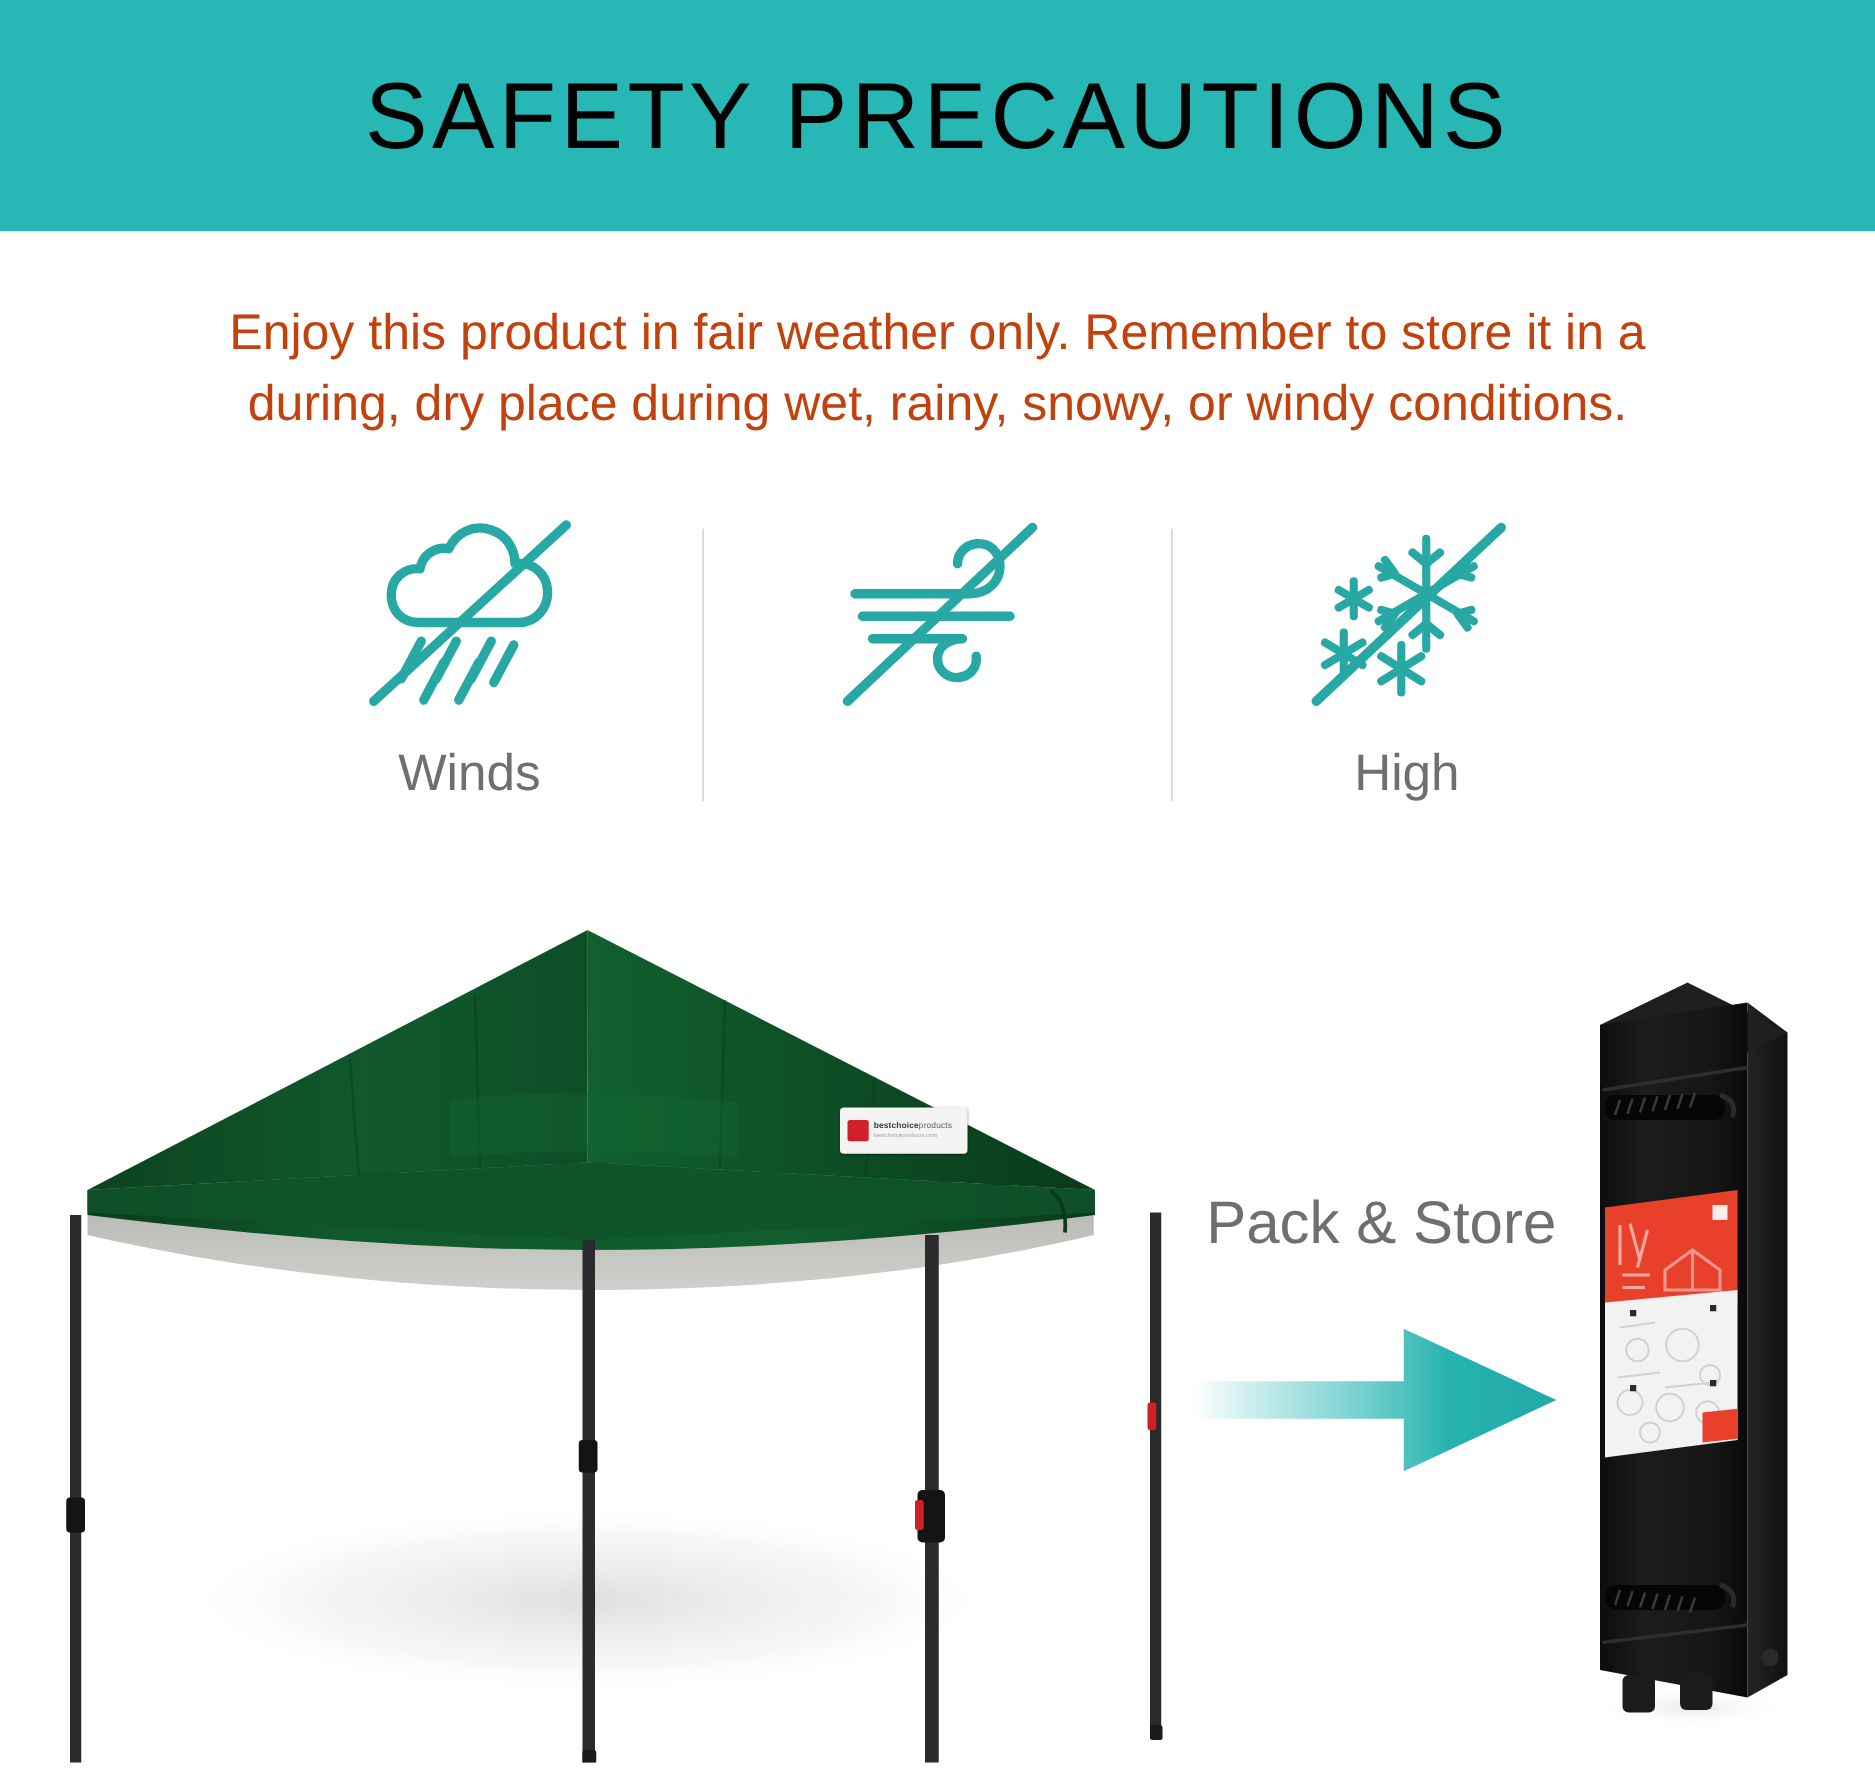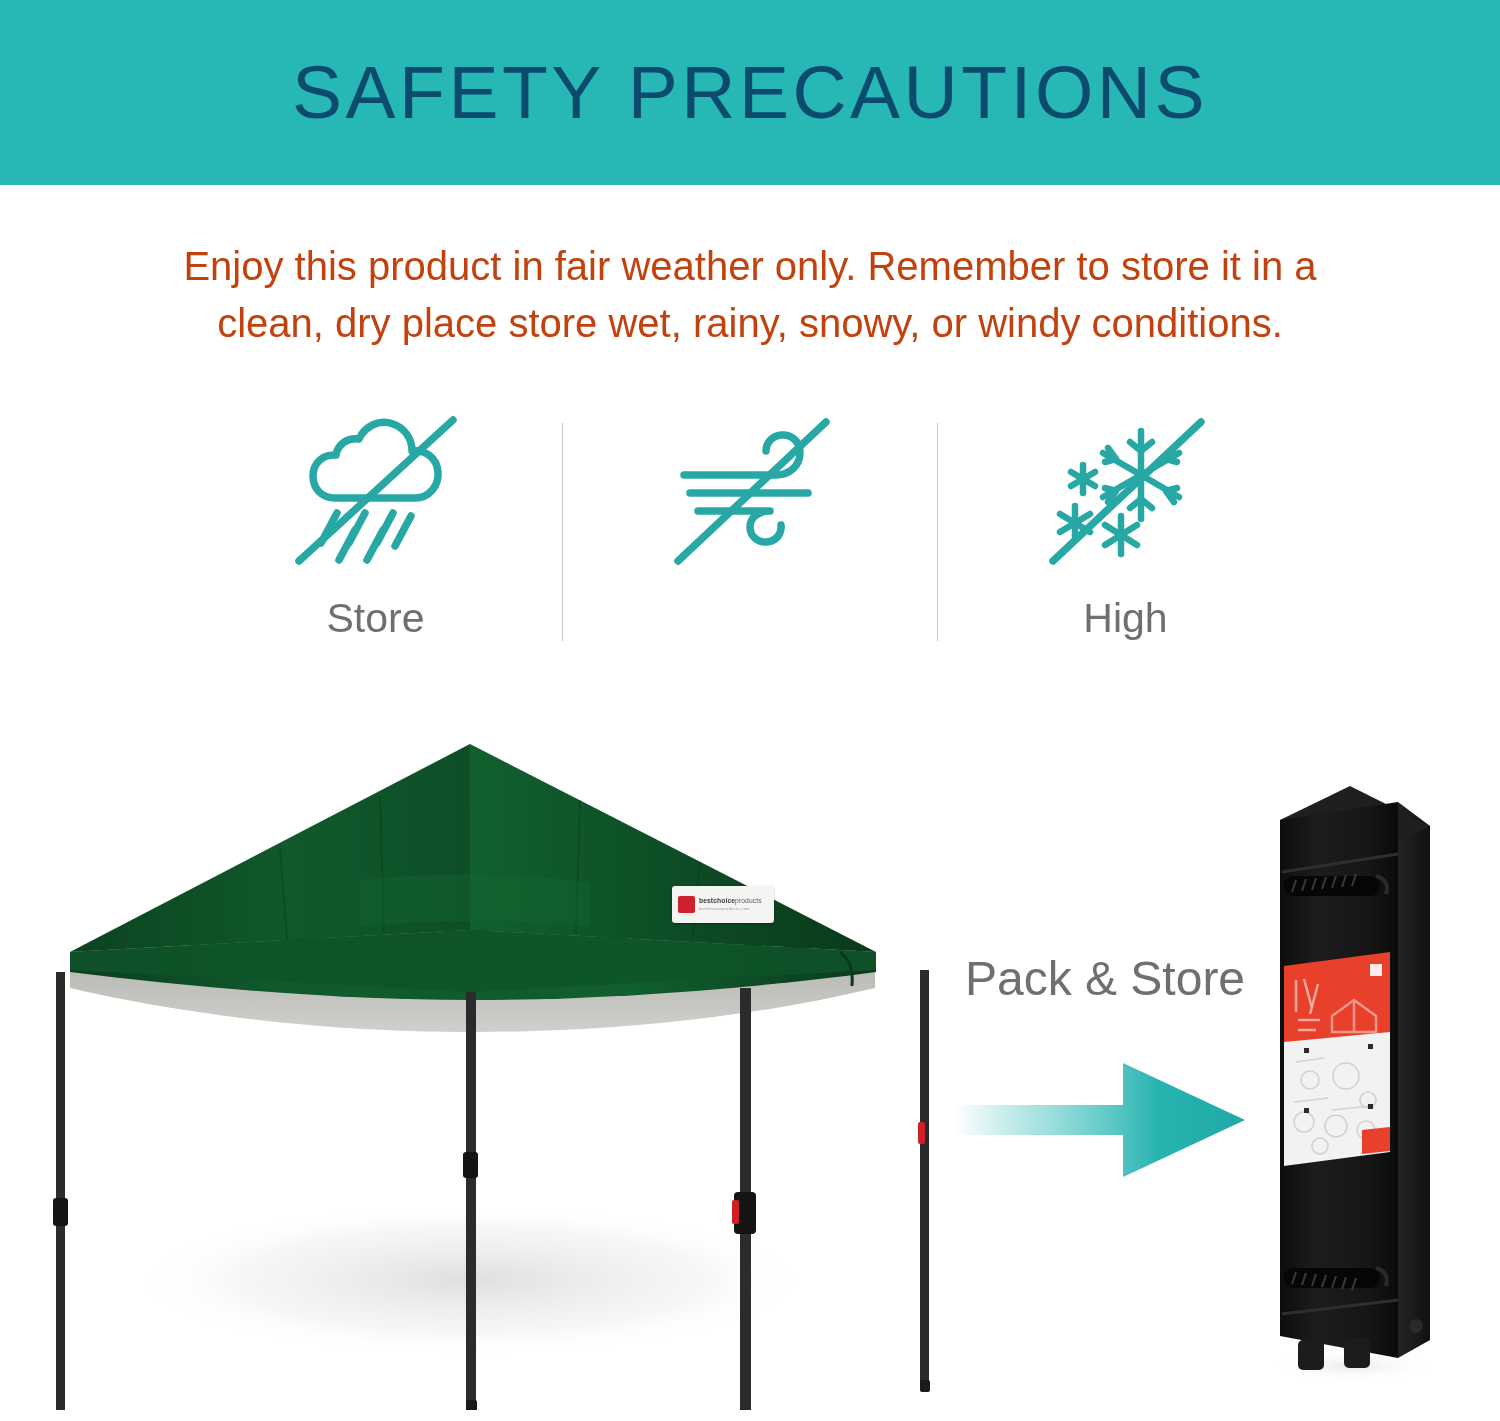--- a/index.html
+++ b/index.html
@@ -25,21 +25,21 @@
     position: absolute;
     left: 0; top: 0;
     width: 1500px;
     height: 185px;
     background: #27b7b4;
     display: flex;
     align-items: center;
     justify-content: center;
   }
   .header-title {
-    color: #0c4a6e;
+    color: #000000;
     font-size: 75px;
     font-weight: 400;
     letter-spacing: 3.5px;
     line-height: 1;
     font-family: "Liberation Sans", sans-serif;
     white-space: nowrap;
   }
 
   
   .intro {
@@ -185,21 +185,21 @@
 <body>
 
 <div class="page">
 
   <div class="header-banner">
     <div class="header-title">SAFETY PRECAUTIONS</div>
   </div>
 
   <div class="intro">
     <span class="intro-line">Enjoy this product in fair weather only. Remember to store it in a</span>
-    <span class="intro-line">clean, dry place store wet, rainy, snowy, or windy conditions.</span>
+    <span class="intro-line">during, dry place during wet, rainy, snowy, or windy conditions.</span>
   </div>
 
   <div class="weather-row">
 
     <div class="weather-col">
       <div class="weather-icon">
         <svg width="170" height="155" viewBox="0 0 170 155">
           <g fill="none" stroke="#27a8a5" stroke-width="7.5" stroke-linecap="round" stroke-linejoin="round">
 
             <path d="M44 85 C30 85 22 75 22 63 C22 50 32 41 45 42 C47 31 57 24 68 26 C74 13 88 6 102 11 C114 15 121 26 121 38 C134 36 146 45 147 59 C148 73 138 85 124 85 Z"></path>
@@ -208,21 +208,21 @@
             <line x1="74" y1="100" x2="58" y2="130"></line>
             <line x1="102" y1="100" x2="86" y2="130"></line>
             <line x1="64" y1="117" x2="48" y2="147"></line>
             <line x1="92" y1="117" x2="76" y2="147"></line>
             <line x1="120" y1="103" x2="104" y2="133"></line>
           </g>
 
           <line x1="8" y1="148" x2="162" y2="7" stroke="#27a8a5" stroke-width="7.5" stroke-linecap="round"></line>
         </svg>
       </div>
-      <div class="weather-label">Store</div>
+      <div class="weather-label">Winds</div>
       <div class="col-divider"></div>
     </div>
 
     <div class="weather-col">
       <div class="weather-icon">
         <svg width="170" height="155" viewBox="0 0 170 155">
           <g fill="none" stroke="#27a8a5" stroke-width="7.5" stroke-linecap="round" stroke-linejoin="round">
 
             <path d="M18 62 H110 C124 62 134 52 134 40 C134 28 125 21 115 22 C106 23 100 30 100 38"></path>
 

